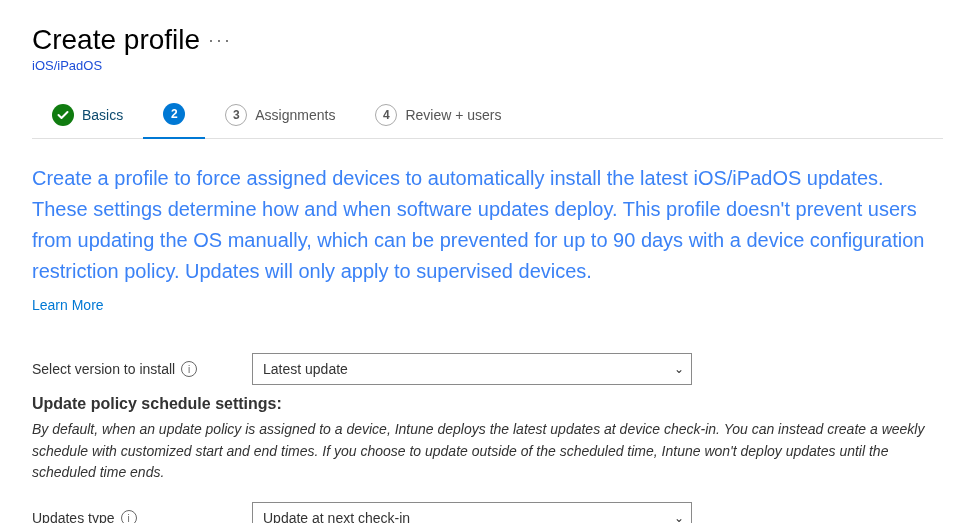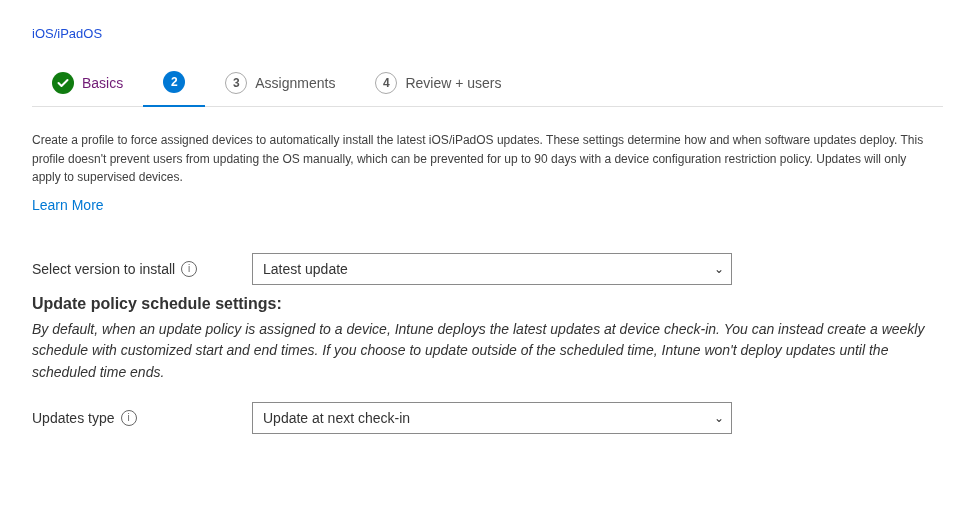--- a/index.html
+++ b/index.html
@@ -61,21 +61,21 @@
     }
 
     .step.active {
       color: #000;
       font-weight: 600;
       border-bottom: 2px solid #0078d4;
       margin-bottom: -1px;
     }
 
     .step.completed {
-      color: #701a75;
+      color: #0c4a6e;
     }
 
     .step-circle {
       width: 22px;
       height: 22px;
       border-radius: 50%;
       display: flex;
       align-items: center;
       justify-content: center;
       font-size: 12px;
@@ -100,22 +100,22 @@
     }
 
     .step-label {
       white-space: nowrap;
     }
 
     .description-block {
       max-width: 900px;
       margin-bottom: 10px;
       line-height: 1.55;
-      color: #404040;
-      font-size: 12px;
+      color: #3b82f6;
+      font-size: 20px;
     }
 
     .learn-more {
       color: #0078d4;
       text-decoration: none;
       font-size: 14px;
       cursor: pointer;
       margin-bottom: 20px;
       display: inline-block;
     }
@@ -149,21 +149,21 @@
       align-items: center;
       justify-content: center;
       font-size: 10px;
       color: #666;
       cursor: default;
       flex-shrink: 0;
     }
 
     .select-wrapper {
       position: relative;
-      width: 480px;
+      width: 440px;
     }
 
     .select-wrapper select {
       width: 100%;
       height: 32px;
       border: 1px solid #8a8a8a;
       background: #fff;
       font-size: 14px;
       color: #333;
       padding: 0 30px 0 10px;
@@ -200,20 +200,24 @@
       font-style: italic;
     }
   </style>
 </head>
 <body>
 
 
 
 
 <div>
+  <div class="page-title">
+    <span>Create profile</span>
+    <span class="ellipsis">···</span>
+  </div>
   <div class="page-subtitle">iOS/iPadOS</div>
 </div>
 
 
 <div class="wizard-steps">
 
   <div class="step completed">
     <div class="step-circle completed-circle">
       <svg width="12" height="12" viewBox="0 0 12 12">
         <polyline points="1.5,6 4.5,9 10.5,3" fill="none" stroke="white" stroke-width="2" stroke-linecap="round" stroke-linejoin="round"></polyline>

